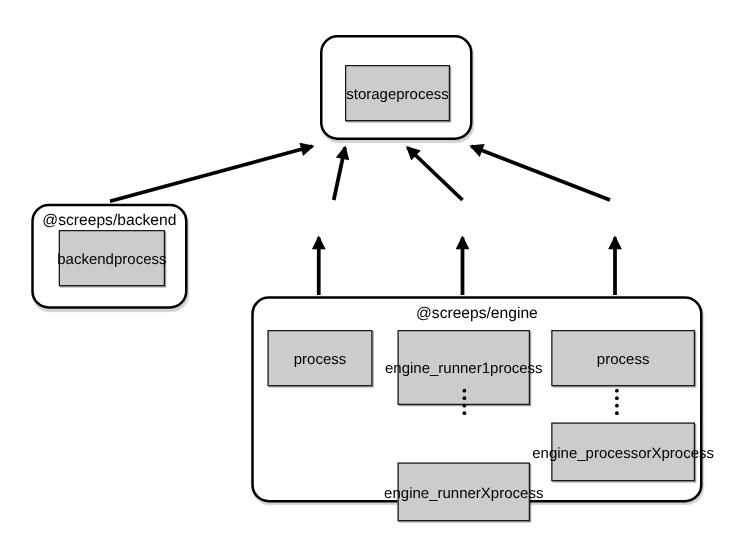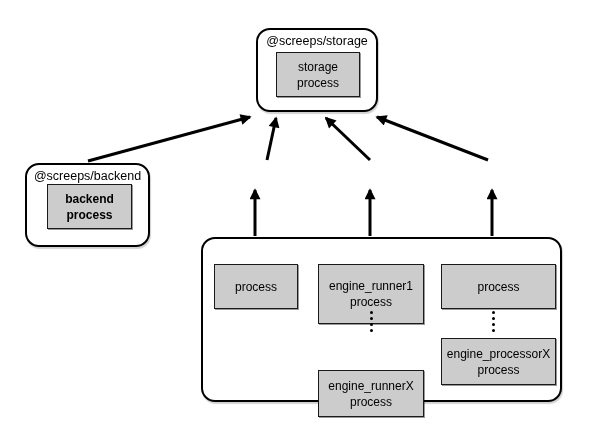--- a/index.html
+++ b/index.html
@@ -38,21 +38,20 @@
     white-space: nowrap;
   }
   .pill .node-title { padding-top: 0; }
   .proc {
     position: absolute;
     box-sizing: border-box;
     background: #cccccc;
     border: 1px solid #1a1a1a;
     box-shadow: 1px 1px 0 rgba(0,0,0,0.4);
     display: flex;
-    flex-direction: column;
     align-items: center;
     justify-content: center;
     font-size: 12px;
     line-height: 16px;
     text-align: center;
     white-space: nowrap;
   }
   .edges {
     position: absolute;
     left: 0; top: 0;
@@ -76,37 +75,37 @@
     background: #000;
     border-radius: 50%;
   }
 </style>
 </head>
 <body>
 
 <div class="canvas">
 
   <div class="node rounded" style="left:256px; top:28px; width:122px; height:84px;">
-    <div class="node-title">@screeps/storage</div>
     <div class="proc" style="left:18px; top:22px; width:84px; height:45px;">
       <span>storage</span>
       <span>process</span>
     </div>
   </div>
 
   <div class="node rounded" style="left:25px; top:163px; width:125px; height:84px;">
     <div class="node-title">@screeps/backend</div>
-    <div class="proc" style="left:20px; top:19px; width:85px; height:45px;font-weight:bold;">
+    <div class="proc" style="left:20px; top:19px; width:85px; height:45px;">
       <span>backend</span>
       <span>process</span>
     </div>
   </div>
 
 
   <div class="node rounded" style="left:201px; top:237px; width:361px; height:165px;">
+    <div class="node-title">@screeps/engine</div>
 
     <div class="proc" style="left:11px; top:25px; width:84px; height:45px;">
       <span>process</span>
     </div>
 
     <div class="proc" style="left:115px; top:25px; width:106px; height:60px;">
       <span>engine_runner1</span>
       <span>process</span>
     </div>
 

